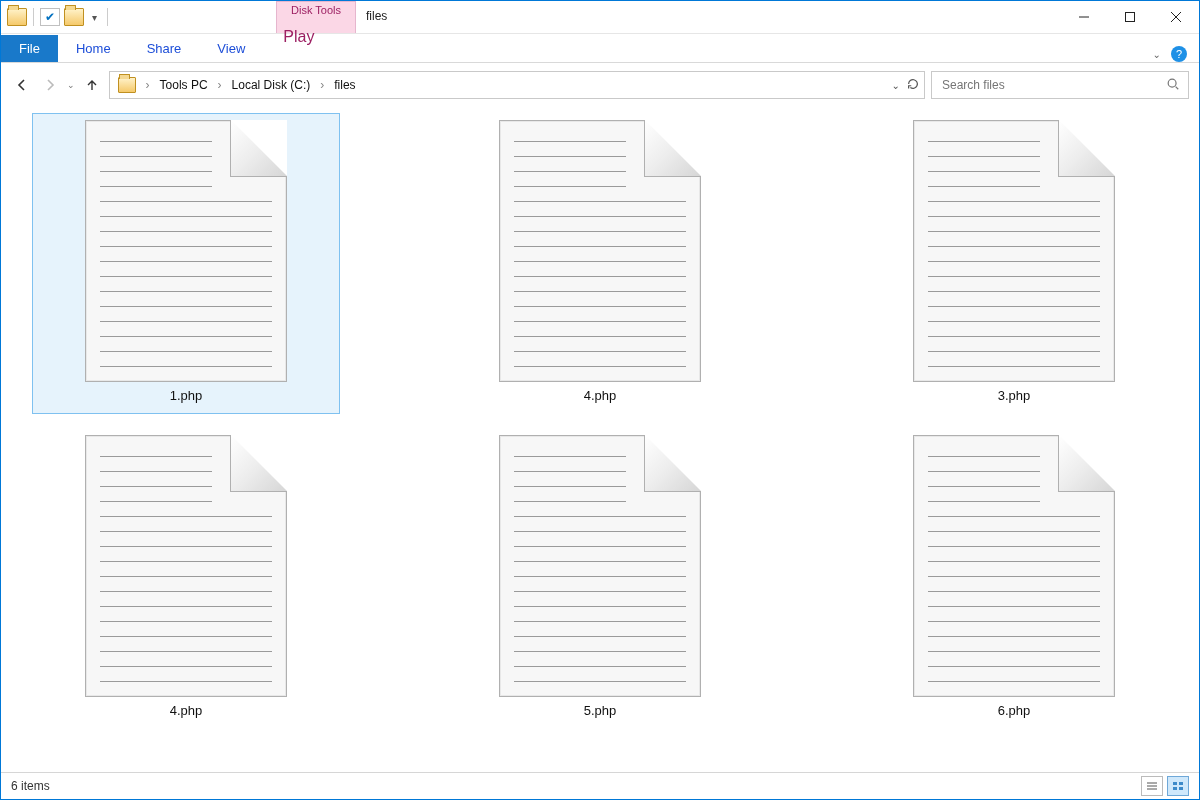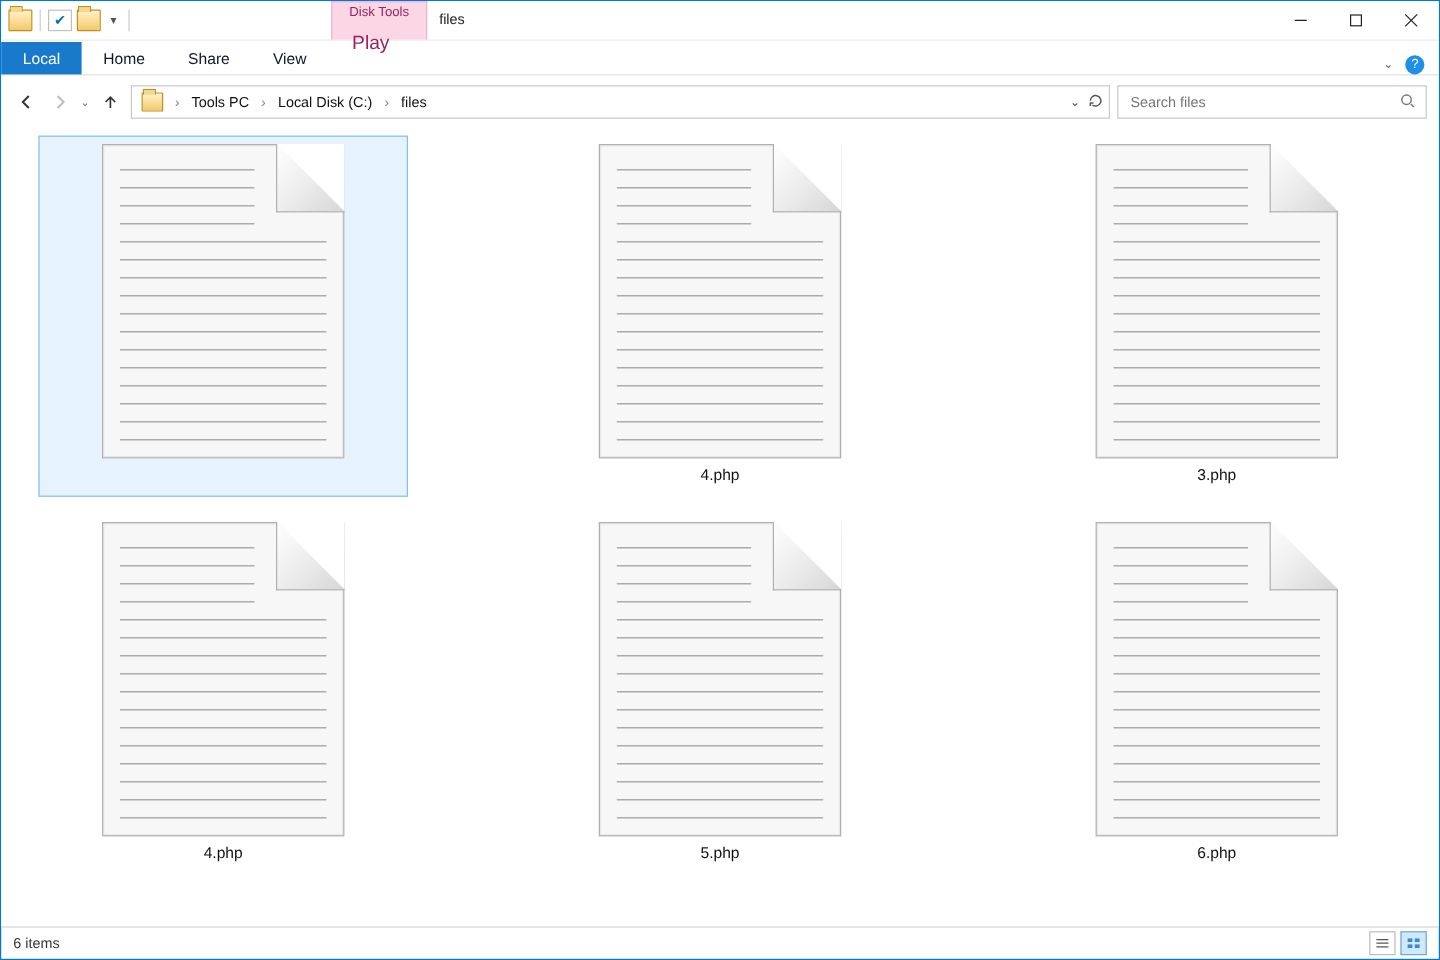--- a/index.html
+++ b/index.html
@@ -70,21 +70,21 @@
 
 .ribbon {
   display:flex; align-items:flex-end;
   height:28px; background:#fff; padding:0 0 0 0;
   border-bottom:1px solid #d9d9d9;
 }
 .file-tab {
   background:#1979ca; color:#fff;
   padding:6px 18px; font-size:13px;
 }
-.r-tab { padding:6px 18px; font-size:13px; color:#0f172a; }
+.r-tab { padding:6px 18px; font-size:13px; color:#1d4ed8; }
 .context-tab {
   padding:16px 20px; font-size:16px; color:#9c1f62;
 }
 .ribbon-spacer { flex:1; }
 .ribbon-right { display:flex; align-items:center; gap:10px; padding-right:12px;}
 .help-badge {
   width:16px; height:16px; border-radius:50%;
   background:#1e90e6; color:#fff; font-size:11px;
   display:flex; align-items:center; justify-content:center;
 }
@@ -222,21 +222,21 @@
       <div class="win-btn close">
         <svg width="12" height="12" viewBox="0 0 12 12">
             <line x1="1" y1="1" x2="11" y2="11" stroke="currentColor" stroke-width="1"></line>
             <line x1="11" y1="1" x2="1" y2="11" stroke="currentColor" stroke-width="1"></line>
           </svg>
       </div>
     </div>
   </div>
 
   <div class="ribbon">
-    <div class="file-tab">Local</div>
+    <div class="file-tab">File</div>
     <div class="r-tab">Home</div>
     <div class="r-tab">Share</div>
     <div class="r-tab">View</div>
     <div class="context-tab">Play</div>
     <div class="ribbon-spacer"></div>
     <div class="ribbon-right">
       <span class="expand-caret">⌄</span>
       <div class="help-badge">?</div>
     </div>
   </div>
@@ -306,20 +306,21 @@
               <span></span>
               <span></span>
               <span></span>
               <span></span>
               <span></span>
               <span></span>
               <span></span>
               <span></span>
             </div>
           </div>
+          <div class="filename">1.php</div>
         </div>
         <div class="item">
           <div class="doc-icon">
             <div class="fold"></div>
             <div class="lines">
               <span class="short"></span>
               <span class="short"></span>
               <span class="short"></span>
               <span class="short"></span>
               <span></span>

